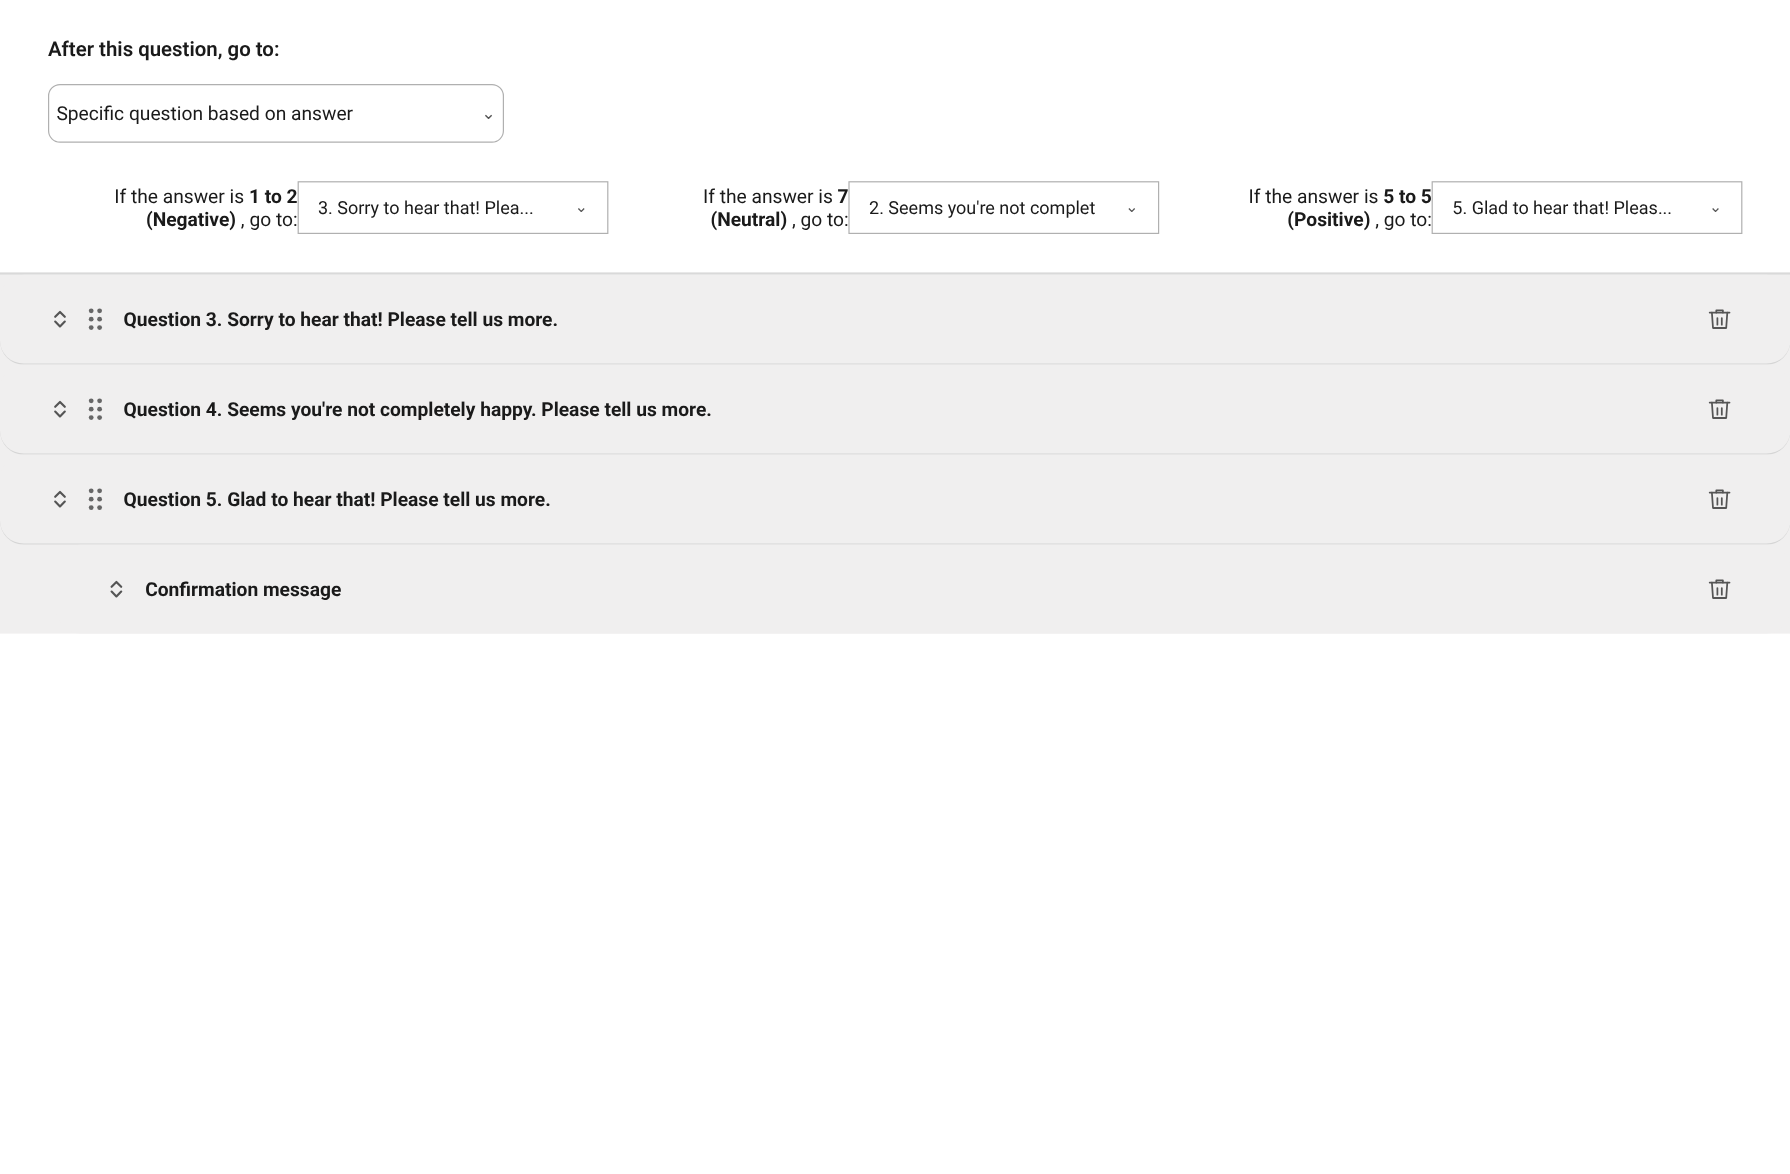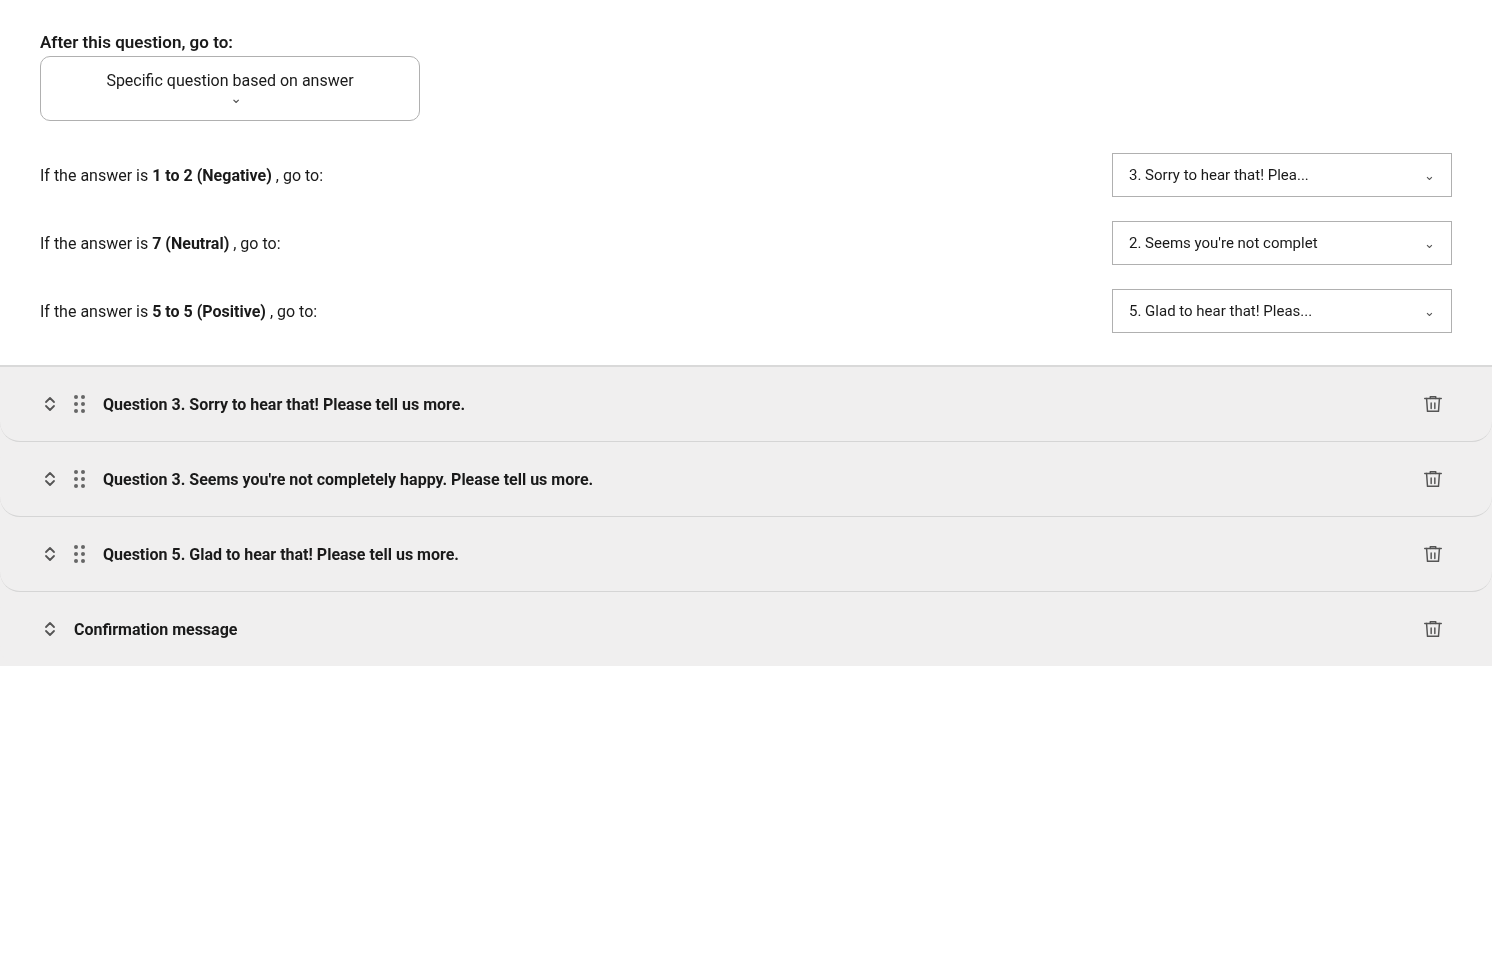--- a/index.html
+++ b/index.html
@@ -23,50 +23,50 @@
 
     .top-section {
       padding: 32px 40px 32px 40px;
       background: #fff;
       border-bottom: 2px solid #d9d9d9;
     }
 
     .after-question-label {
       font-size: 17px;
       font-weight: 600;
-      margin-bottom: 4px;
+      margin-bottom: 18px;
       color: #1a1a1a;
     }
 
     .dropdown-select {
       display: flex;
       align-items: center;
       justify-content: space-between;
       border: 1.5px solid #b0b0b0;
       border-radius: 10px;
       padding: 14px 6px;
       width: 380px;
       cursor: pointer;
       background: #fff;
       font-size: 16px;
       color: #1a1a1a;
-      flex-direction: column;
     }
 
     .dropdown-select .chevron {
       font-size: 14px;
       color: #555;
       margin-left: 12px;
     }
 
     .conditional-rules {
       margin-top: 32px;
       display: flex;
-      flex-direction: column;
+      flex-direction: row;
       gap: 24px;
+      text-align: right;
     }
 
     .rule-row {
       display: flex;
       align-items: center;
       justify-content: space-between;
     }
 
     .rule-label {
       font-size: 16px;
@@ -106,20 +106,21 @@
       align-items: center;
       padding: 22px 40px;
       border-bottom: 1.5px solid #d5d5d5;
       background: #f0efef;
       min-height: 72px;
       border-radius: 20px;
     }
 
     .question-item:last-child {
       border-bottom: none;
+      margin-left: 47px;
     }
 
     .sort-arrows {
       display: flex;
       flex-direction: column;
       align-items: center;
       cursor: pointer;
       margin-right: 14px;
       color: #555;
       font-size: 12px;
@@ -275,21 +276,21 @@
         </div>
         <div class="drag-handle-row">
           <div class="drag-dot"></div>
           <div class="drag-dot"></div>
         </div>
         <div class="drag-handle-row">
           <div class="drag-dot"></div>
           <div class="drag-dot"></div>
         </div>
       </div>
-      <div class="question-title">Question 3. Seems you're not completely happy. Please tell us more.</div>
+      <div class="question-title">Question 4. Seems you're not completely happy. Please tell us more.</div>
       <div class="delete-btn trash-icon">
         <svg viewBox="0 0 24 24" xmlns="http://www.w3.org/2000/svg">
           <polyline points="3,6 5,6 21,6" stroke="#555" stroke-width="1.6" fill="none" stroke-linecap="round" stroke-linejoin="round"></polyline>
           <path d="M19,6l-1,14H6L5,6" stroke="#555" stroke-width="1.6" fill="none" stroke-linecap="round" stroke-linejoin="round"></path>
           <path d="M9,6V4h6v2" stroke="#555" stroke-width="1.6" fill="none" stroke-linecap="round" stroke-linejoin="round"></path>
           <line x1="10" y1="11" x2="10" y2="17" stroke="#555" stroke-width="1.6" stroke-linecap="round"></line>
           <line x1="14" y1="11" x2="14" y2="17" stroke="#555" stroke-width="1.6" stroke-linecap="round"></line>
         </svg>
       </div>
     </div>

